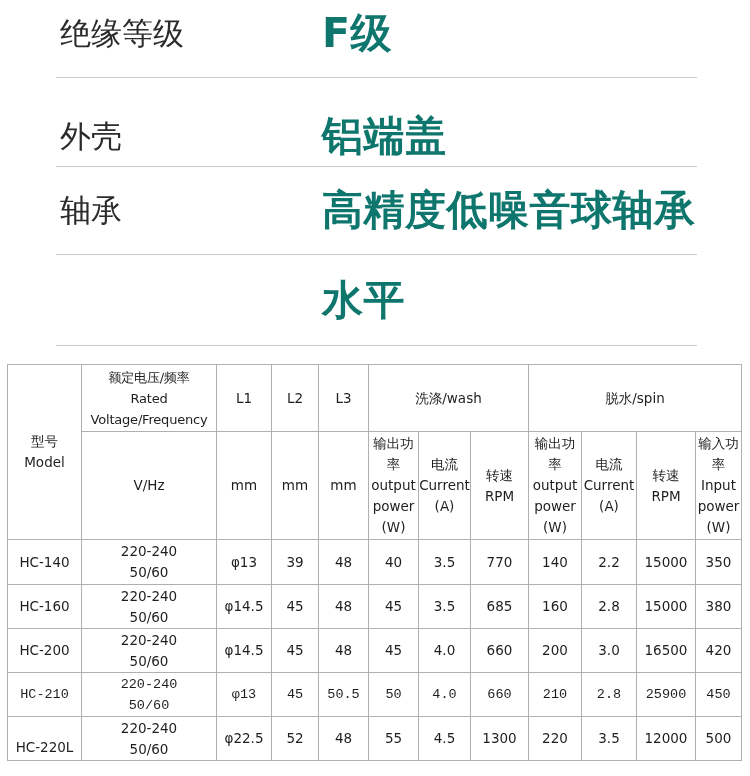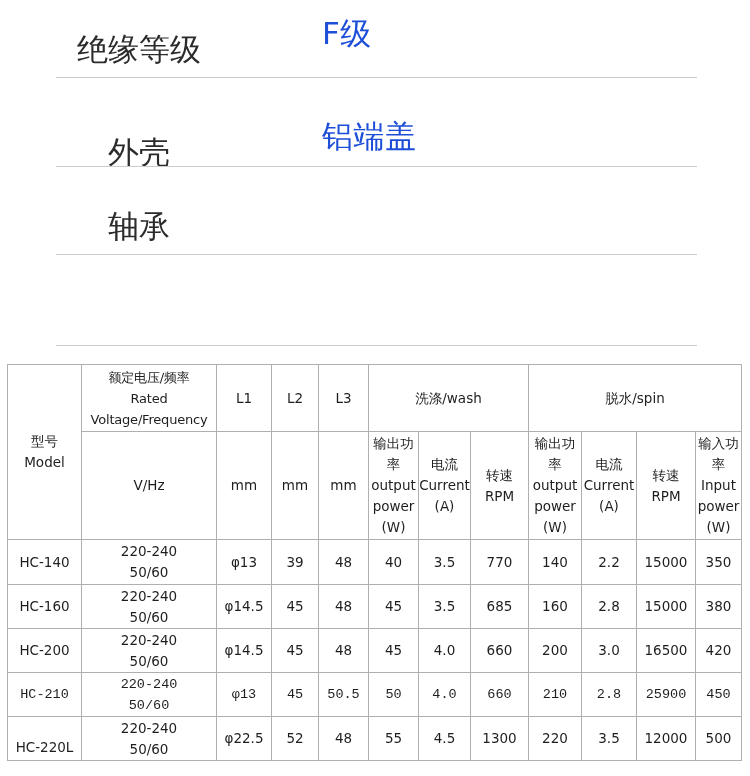--- a/index.html
+++ b/index.html
@@ -1,23 +1,23 @@
 <!DOCTYPE html>
 <html><head>
 <meta charset="utf-8">
 <style>
   html, body { margin: 0; padding: 0; background: #ffffff; }
   body { width: 750px; height: 776px; position: relative; overflow: hidden;
          font-family: "DejaVu Sans", "Liberation Sans", sans-serif; }
   .spec { position: absolute; left: 0; width: 750px; }
   .spec-row { position: absolute; left: 0; width: 750px; height: 60px; }
-  .spec-label { position: absolute; left: 60px; width: 158px; text-align: center;
-                font-size: 31px; line-height: 40px; color: #2b2b2b; white-space: nowrap; margin-top: 16px; }
-  .spec-value { position: absolute; left: 322px; font-size: 31px; line-height: 40px;
-                color: #1d4ed8; white-space: nowrap; letter-spacing: 0.5px; }
+  .spec-label { position: absolute; left: 60px; width: 158px; text-align: left;
+                font-size: 31px; line-height: 40px; color: #2b2b2b; white-space: nowrap; }
+  .spec-value { position: absolute; left: 322px; font-size: 41px; line-height: 40px;
+                color: #0f766e; white-space: nowrap; letter-spacing: 0.5px; font-weight: bold; }
   .divider { position: absolute; left: 56px; width: 641px; height: 1px; background: #cccccc; }
 
   table.specs { position: absolute; left: 7px; top: 364px; border-collapse: collapse;
                 table-layout: fixed; border: 1.5px solid #666666;
                 font-family: "DejaVu Sans", sans-serif; font-size: 13.5px; color: #1e1e1e; }
   table.specs td { border: 1px solid #b0b0b0; text-align: center; vertical-align: middle;
                    padding: 0; line-height: 21px; overflow: hidden; }
   table.specs td.bottom { vertical-align: bottom; padding-bottom: 2px; text-align: center; }
   .tight { font-size: 13px; letter-spacing: -0.2px; }
 </style>
@@ -32,24 +32,26 @@
   <div class="divider" style="top:77px"></div>
 
   <div class="spec-row" style="top:116px">
     <span class="spec-label">外壳</span>
     <span class="spec-value">铝端盖</span>
   </div>
   <div class="divider" style="top:166px"></div>
 
   <div class="spec-row" style="top:190px">
     <span class="spec-label">轴承</span>
+    <span class="spec-value">高精度低噪音球轴承</span>
   </div>
   <div class="divider" style="top:254px"></div>
 
   <div class="spec-row" style="top:280px">
+    <span class="spec-value">水平</span>
   </div>
   <div class="divider" style="top:345px"></div>
 </div>
 
 <table class="specs">
   <colgroup>
     <col style="width:74px">
       <col style="width:135px">
       <col style="width:55px">
       <col style="width:47px">

